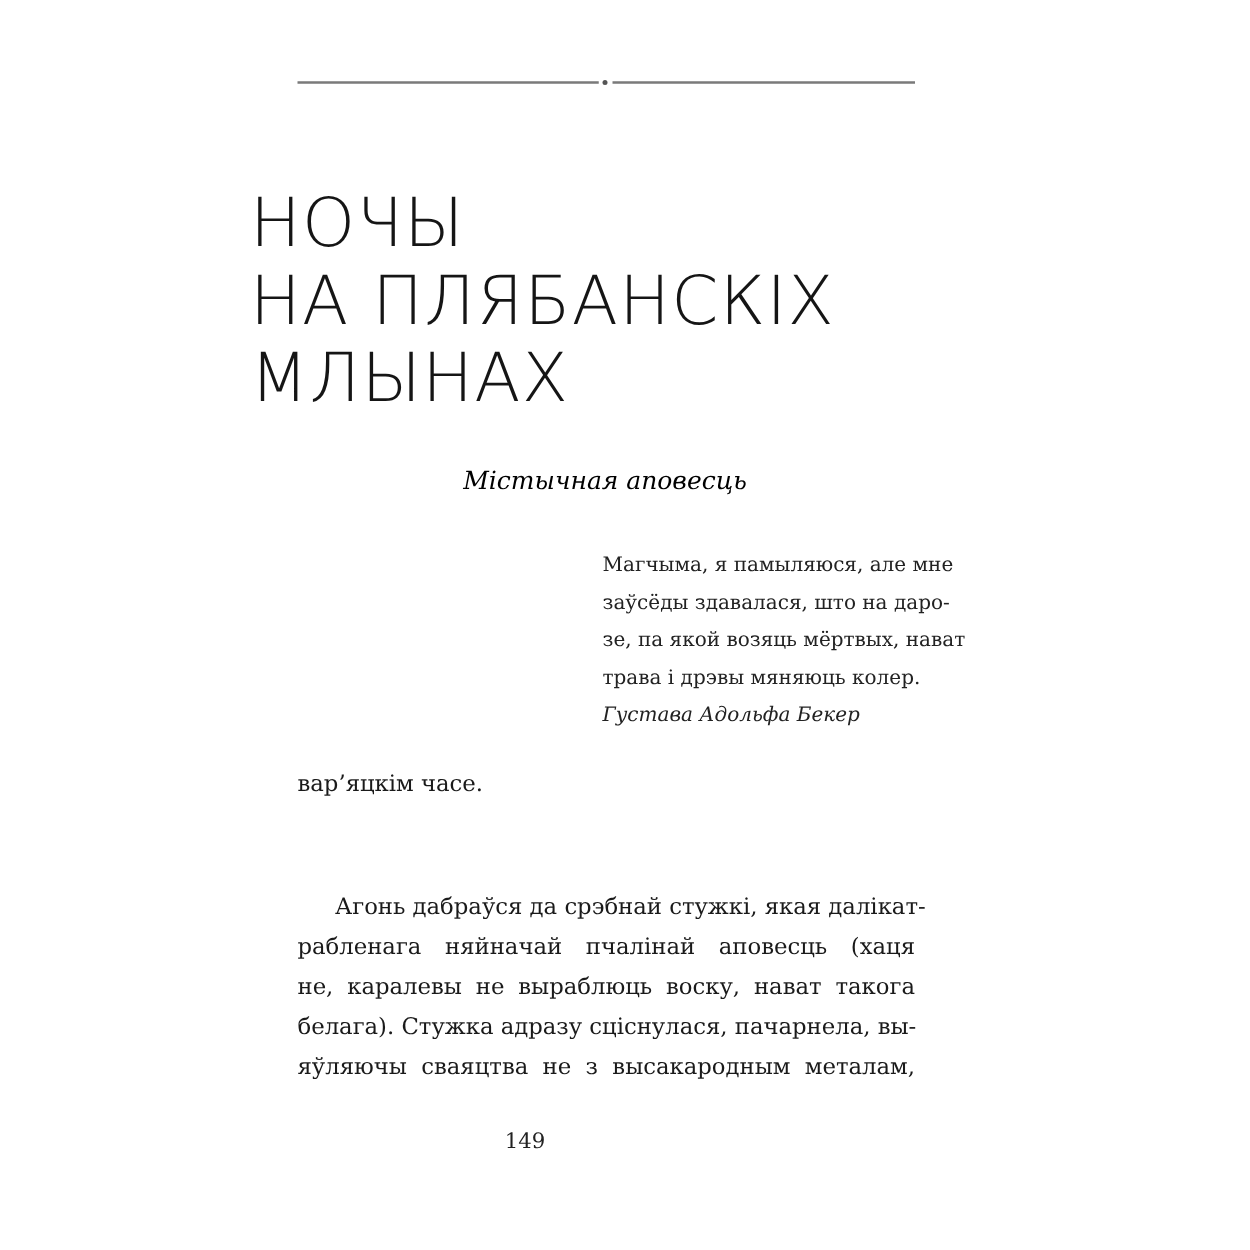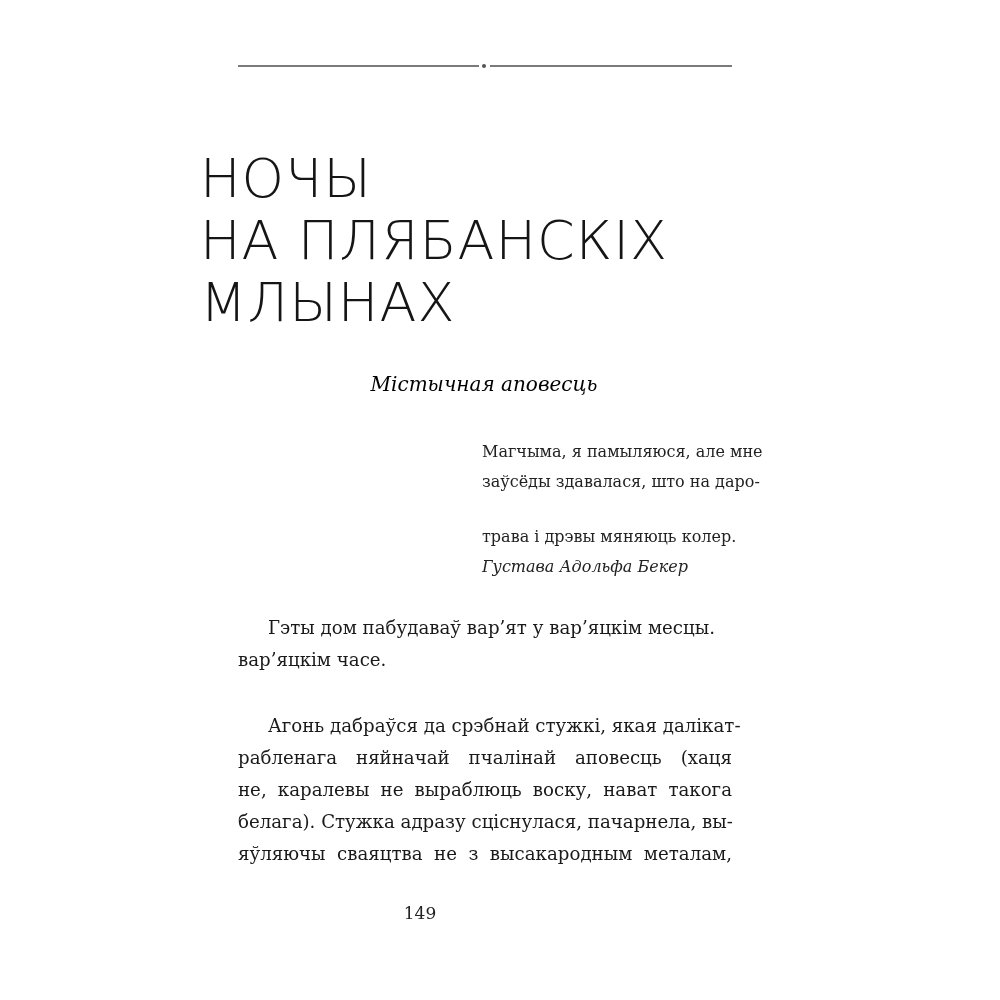--- a/index.html
+++ b/index.html
@@ -6,21 +6,21 @@
   body { width: 1000px; height: 1000px; position: relative; overflow: hidden; color: #1a1a1a; font-family: "DejaVu Serif", serif; }
   .rule { position: absolute; top: 65px; height: 2px; background: #7a7a7a; }
   .rule.left { left: 238px; width: 241px; }
   .rule.right { left: 490px; width: 242px; }
   .dot { position: absolute; top: 64px; left: 482px; width: 4px; height: 4px; border-radius: 50%; background: #555; }
   .title { position: absolute; top: 148px; left: 200px; width: 600px; text-align: left; font-family: "DejaVu Sans", sans-serif; font-weight: 300; font-size: 54px; line-height: 62px; letter-spacing: 1px; color: #151515; }
   .title div { margin: 0; }
   .subtitle { position: absolute; top: 370px; left: 184px; width: 600px; text-align: center; font-family: "DejaVu Serif", serif; font-style: italic; font-size: 20px; line-height: 28px; color: #000000; padding-left: 0; }
   .epigraph { position: absolute; top: 437px; left: 482px; width: 250px; font-family: "DejaVu Serif", serif; font-size: 16px; line-height: 30px; color: #222; text-align: justify; }
   .epigraph .line { white-space: nowrap; text-align-last: justify; }
-  .epigraph .line.last { text-align-last: left; margin-top: 25px; }
+  .epigraph .line.last { text-align-last: left; }
   .epigraph .author { font-style: italic; text-align: left; white-space: nowrap; }
   .body { position: absolute; left: 238px; width: 494px; font-family: "DejaVu Serif", serif; font-size: 18.2px; line-height: 32px; color: #1a1a1a; }
   .body .line { white-space: nowrap; text-align: justify; text-align-last: justify; }
   .body .line.indent { padding-left: 30px; }
   .body .line.last { text-align-last: left; }
   .p1 { top: 612px; }
   .p2 { top: 710px; }
   .pagenum { position: absolute; top: 903px; left: 0; width: 840px; text-align: center; font-family: "DejaVu Serif", serif; font-size: 17px; color: #222; }
 </style>
 </head>
@@ -34,26 +34,26 @@
   <div>НОЧЫ</div>
   <div>НА ПЛЯБАНСКІХ</div>
   <div>МЛЫНАХ</div>
 </div>
 
 <div class="subtitle">Містычная аповесць</div>
 
 <div class="epigraph">
   <div class="line">Магчыма, я памыляюся, але мне</div>
   <div class="line">заўсёды здавалася, што на даро-</div>
+  <div class="line">зе, па якой возяць мёртвых, нават</div>
   <div class="line last">трава і дрэвы мяняюць колер.</div>
   <div class="author">Густава Адольфа Бекер</div>
 </div>
 
 <div class="body p1">
-  <div class="line indent last">Гэты дом пабудаваў вар’ят у вар’яцкім месцы.</div>
   <div class="line last">вар’яцкім часе.</div>
 </div>
 
 <div class="body p2">
   <div class="line indent">Агонь дабраўся да срэбнай стужкі, якая далікат-</div>
   <div class="line">рабленага няйначай пчалінай аповесць (хаця</div>
   <div class="line">не, каралевы не выраблюць воску, нават такога</div>
   <div class="line">белага). Стужка адразу сціснулася, пачарнела, вы-</div>
   <div class="line">яўляючы сваяцтва не з высакародным металам,</div>
 </div>

